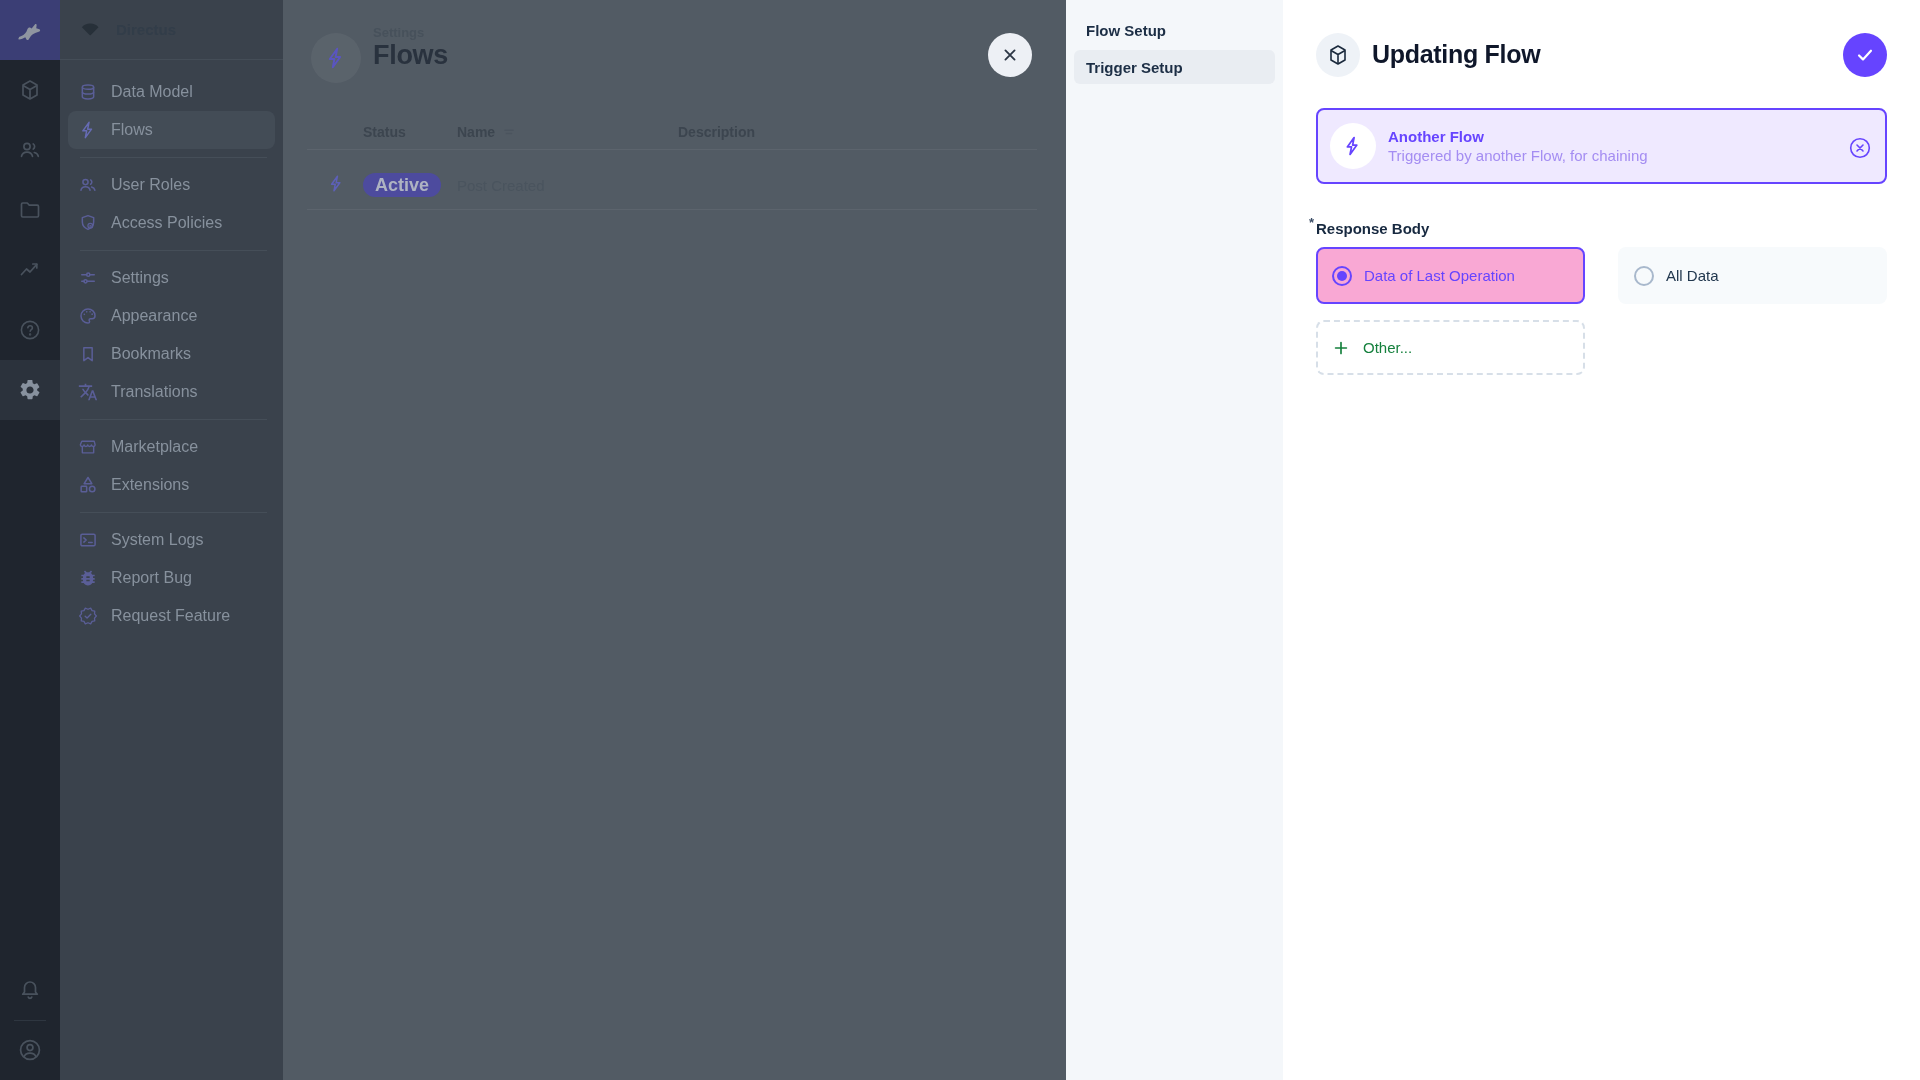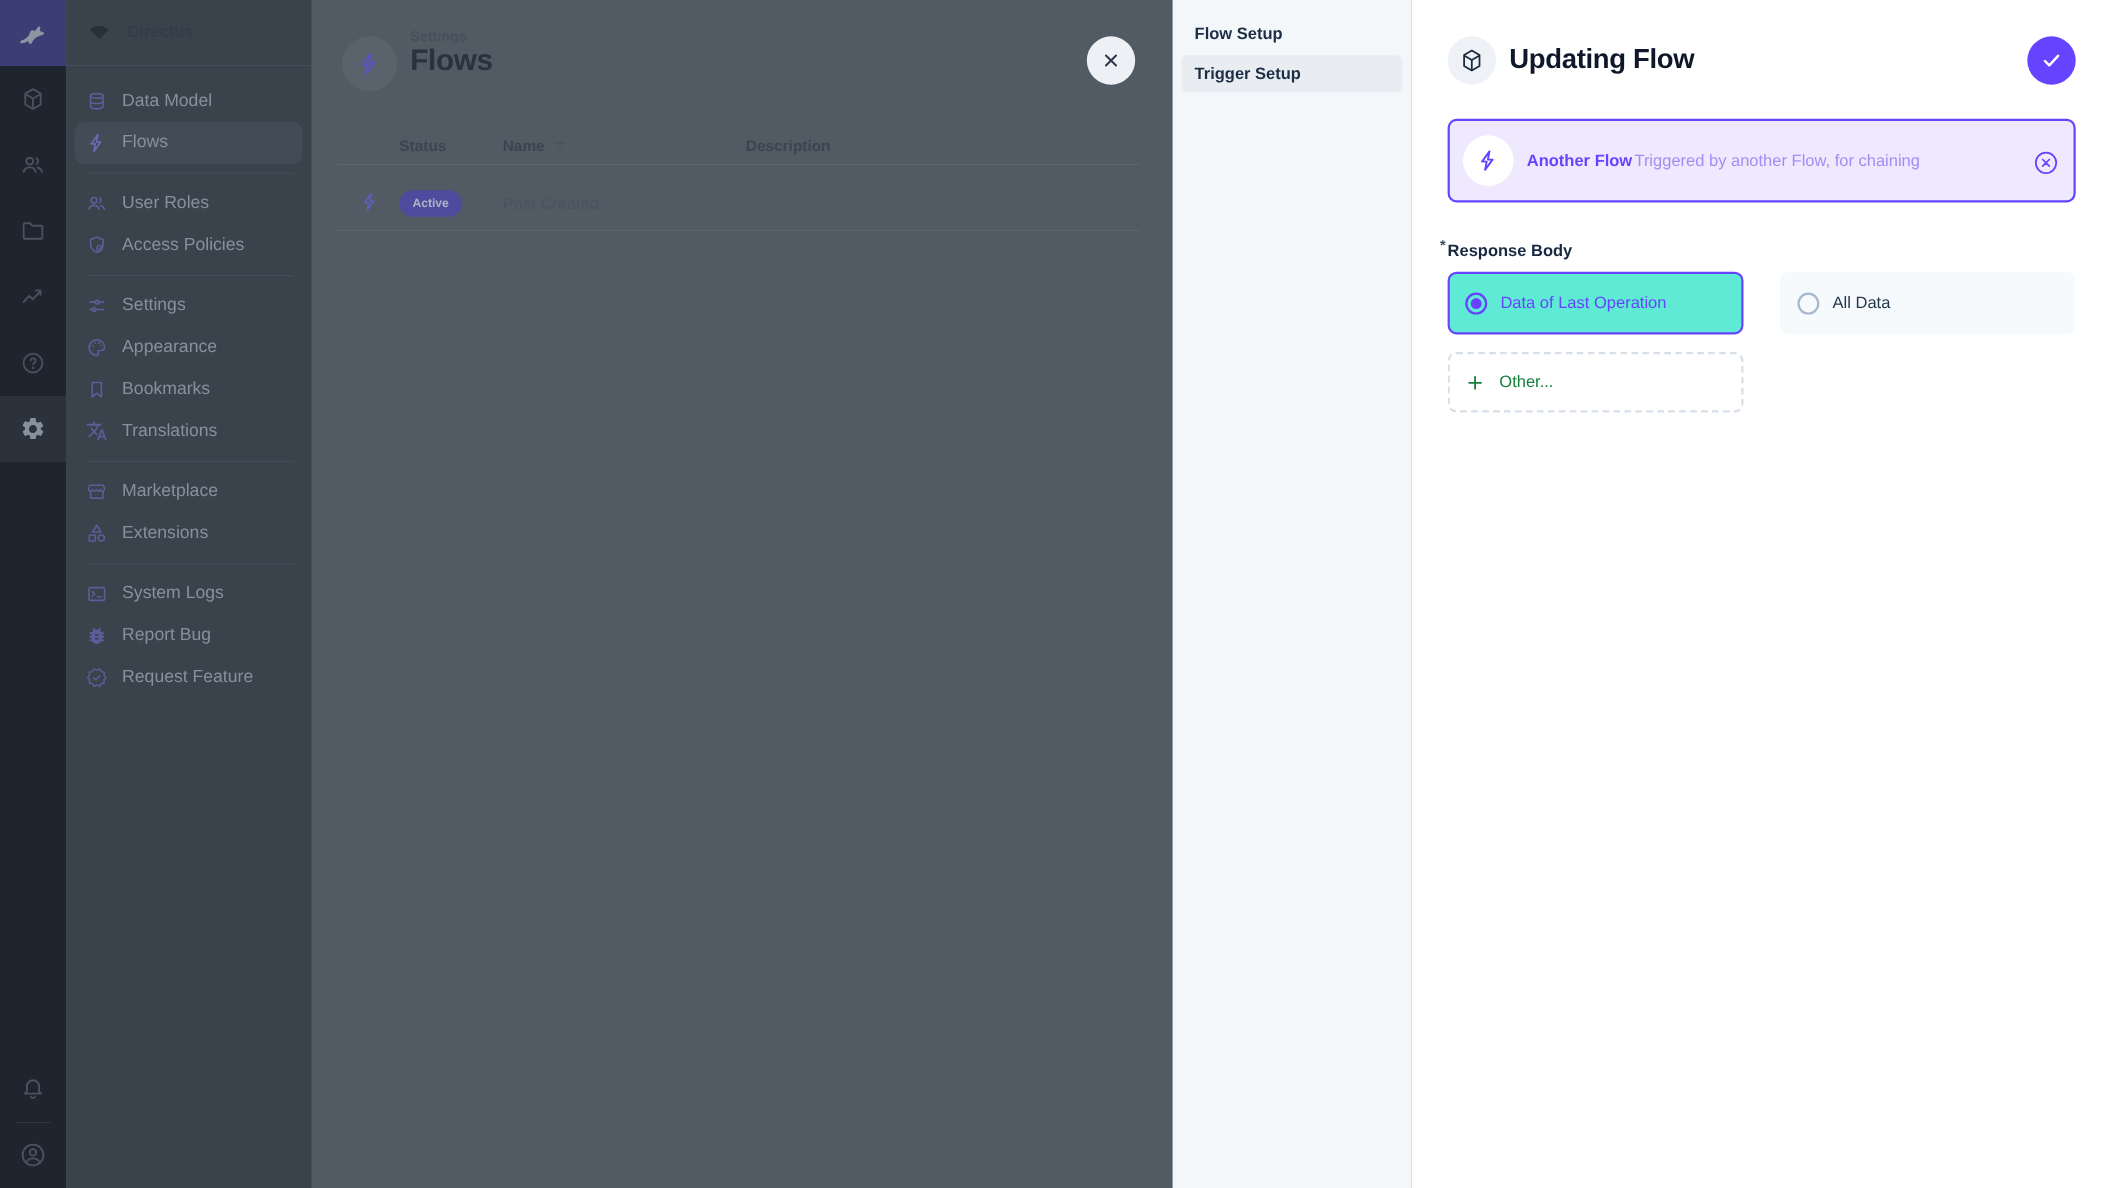--- a/index.html
+++ b/index.html
@@ -39,21 +39,21 @@
   .page-title { position:absolute; left:90px; top:40px; font-size:27px; font-weight:700; color:#29323e; letter-spacing:-0.3px; }
   .close-btn { position:absolute; left:705px; top:33px; width:44px; height:44px; border-radius:50%;
     background:#edf0f5; border:none; display:flex; align-items:center; justify-content:center;
     color:#2c3645; cursor:pointer; z-index:3; }
   .thead { position:absolute; top:124px; font-size:14px; font-weight:700; color:#3c454f; display:flex; align-items:center; gap:7px; }
   .h-status { left:80px; } .h-name { left:174px; } .h-desc { left:395px; }
   .sort-ic { color:#4b545e; }
   .tline { position:absolute; left:24px; width:730px; height:1px; background:rgba(255,255,255,0.06); }
   .row-bolt { position:absolute; left:44px; top:174px; color:#5d60b8; }
   .badge { position:absolute; left:80px; top:173px; height:24px; padding:0 12px; border-radius:12px;
-    background:#4d4b9e; color:#aeb3c2; font-size:11px; font-weight:600; display:flex; align-items:center; }
+    background:#4d4b9e; color:#aeb3c2; font-size:18px; font-weight:600; display:flex; align-items:center; }
   .row-name { position:absolute; left:174px; top:177px; font-size:15px; color:#4a545e; }
   .table-row-hit { position:absolute; left:24px; top:150px; width:730px; height:60px; cursor:pointer; }
 
   
   .drawer-nav { position:absolute; left:1066px; top:0; width:217px; height:1080px; background:#f4f7fa; z-index:4; }
   .dn-list { padding:13px 8px 0 8px; }
   .dn-item { height:34px; margin-bottom:3px; display:flex; align-items:center; padding:0 12px;
     border-radius:6px; font-size:15px; font-weight:700; color:#1c2e45; cursor:pointer; }
   .dn-item.active { background:#e9edf2; }
 
@@ -63,32 +63,32 @@
     background:#eef2f7; display:flex; align-items:center; justify-content:center; color:#1b2a3d; }
   .d-title { position:absolute; left:89px; top:40px; font-size:25px; font-weight:700; color:#0f172a; letter-spacing:-0.3px; }
   .d-save { position:absolute; left:560px; top:33px; width:44px; height:44px; border-radius:50%;
     background:#6644ff; border:none; display:flex; align-items:center; justify-content:center;
     color:#ffffff; cursor:pointer; }
 
   .trigger-card { position:absolute; left:33px; top:108px; width:571px; height:76px; background:#efe9ff;
     border:2px solid #6644ff; border-radius:8px; display:flex; align-items:center; cursor:pointer; }
   .tc-circle { width:46px; height:46px; border-radius:50%; background:#ffffff; margin-left:12px;
     display:flex; align-items:center; justify-content:center; color:#6644ff; flex:0 0 auto; }
-  .tc-texts { margin-left:12px; display:flex; flex-direction:row; gap:2px; min-width:0; }
+  .tc-texts { margin-left:12px; display:flex; flex-direction:column; gap:2px; min-width:0; }
   .tc-title { font-size:15px; font-weight:700; color:#6644ff; }
   .tc-sub { font-size:15px; color:#a48df2; }
   .tc-deselect { position:absolute; right:13px; top:26px; width:24px; height:24px; color:#6644ff;
     background:none; border:none; cursor:pointer; }
 
   .field-label { position:absolute; left:33px; top:220px; font-size:15px; font-weight:700; color:#172940; }
   .req { position:absolute; left:26px; top:215px; font-size:13px; font-weight:700; color:#3b4d66; }
 
   .opt-tile { position:absolute; top:247px; width:269px; height:57px; border-radius:8px;
     display:flex; align-items:center; cursor:pointer; }
-  .opt-tile.selected { left:33px; background:#5eead4; border:2px solid #6644ff; }
+  .opt-tile.selected { left:33px; background:#f9a8d4; border:2px solid #6644ff; }
   .opt-tile.plain { left:335px; background:#f7fafc; border:2px solid transparent; }
   .radio { width:20px; height:20px; border-radius:50%; margin-left:14px; flex:0 0 auto; position:relative; }
   .radio.on { border:2px solid #6644ff; }
   .radio.on::after { content:""; position:absolute; left:3px; top:3px; width:10px; height:10px;
     border-radius:50%; background:#6644ff; }
   .radio.off { border:2px solid #a8b8cc; }
   .opt-label { margin-left:12px; font-size:15px; }
   .opt-tile.selected .opt-label { color:#6644ff; font-weight:500; }
   .opt-tile.plain .opt-label { color:#21374e; font-weight:500; }
 

